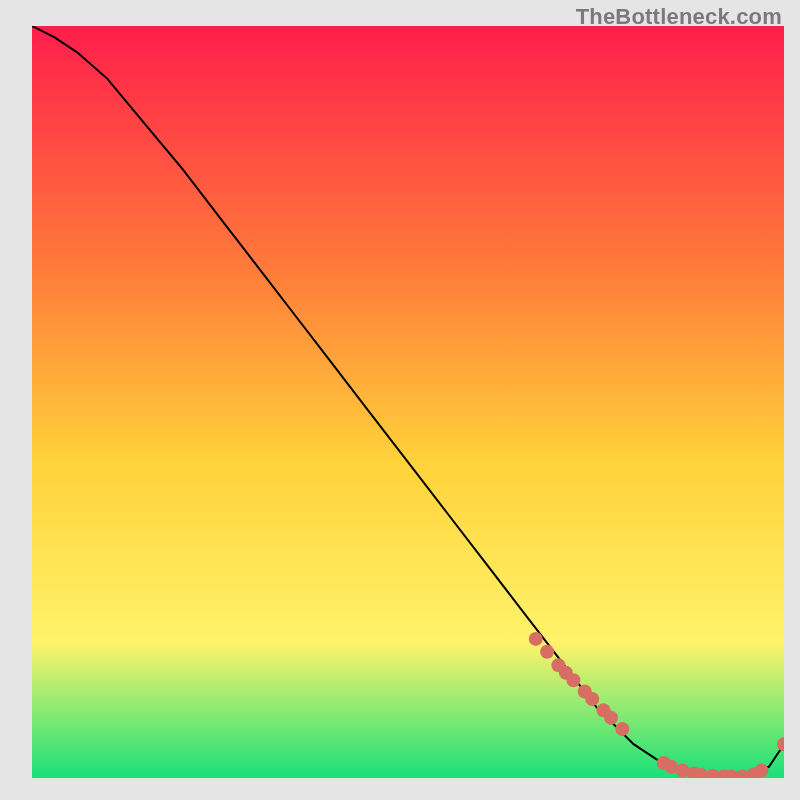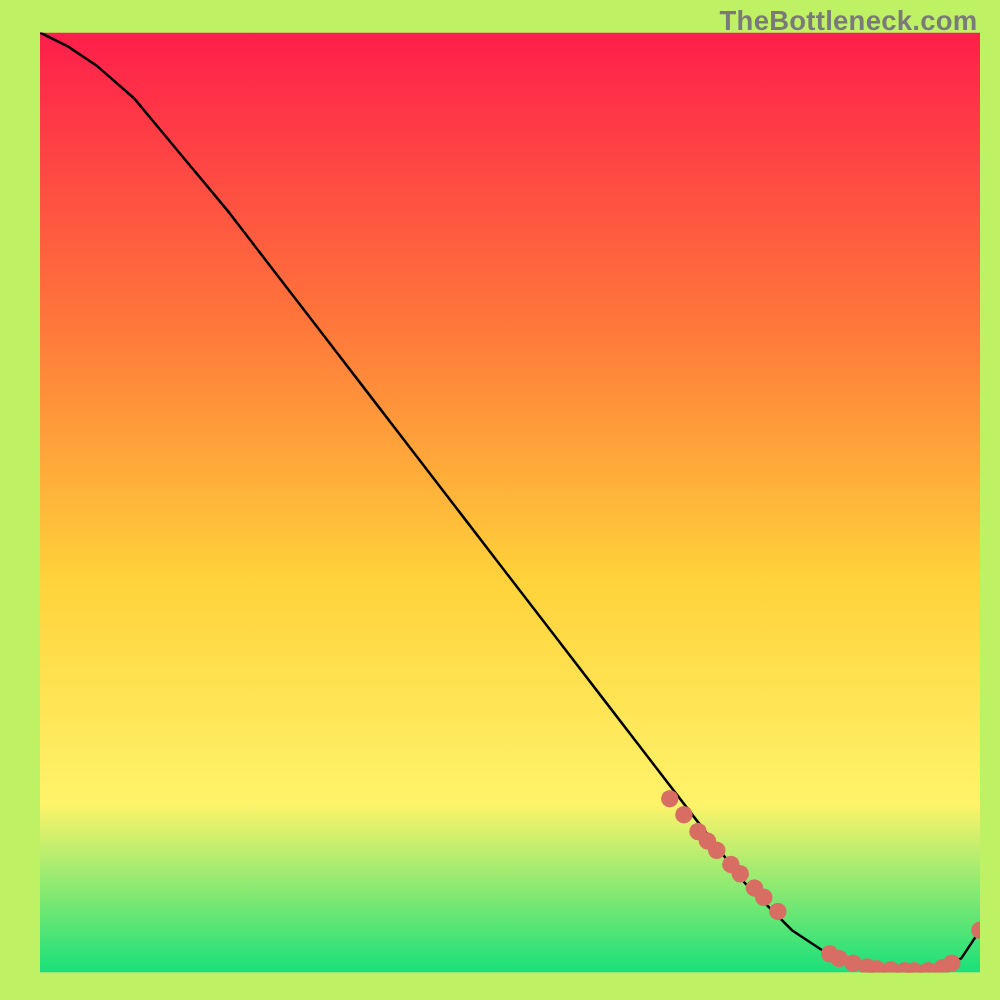--- a/index.html
+++ b/index.html
@@ -8,21 +8,21 @@
     width: 800px;
     height: 800px;
     background: #000;
     font-family: Arial, Helvetica, sans-serif;
     overflow: hidden;
   }
   .frame {
     position: relative;
     width: 800px;
     height: 800px;
-    background: #bef264;
+    background: #e5e5e5;
   }
   .watermark {
     position: absolute;
     top: 4px;
     right: 18px;
     color: #7a7a7a;
     font-size: 22px;
     font-weight: 600;
     letter-spacing: 0.2px;
     user-select: none;

